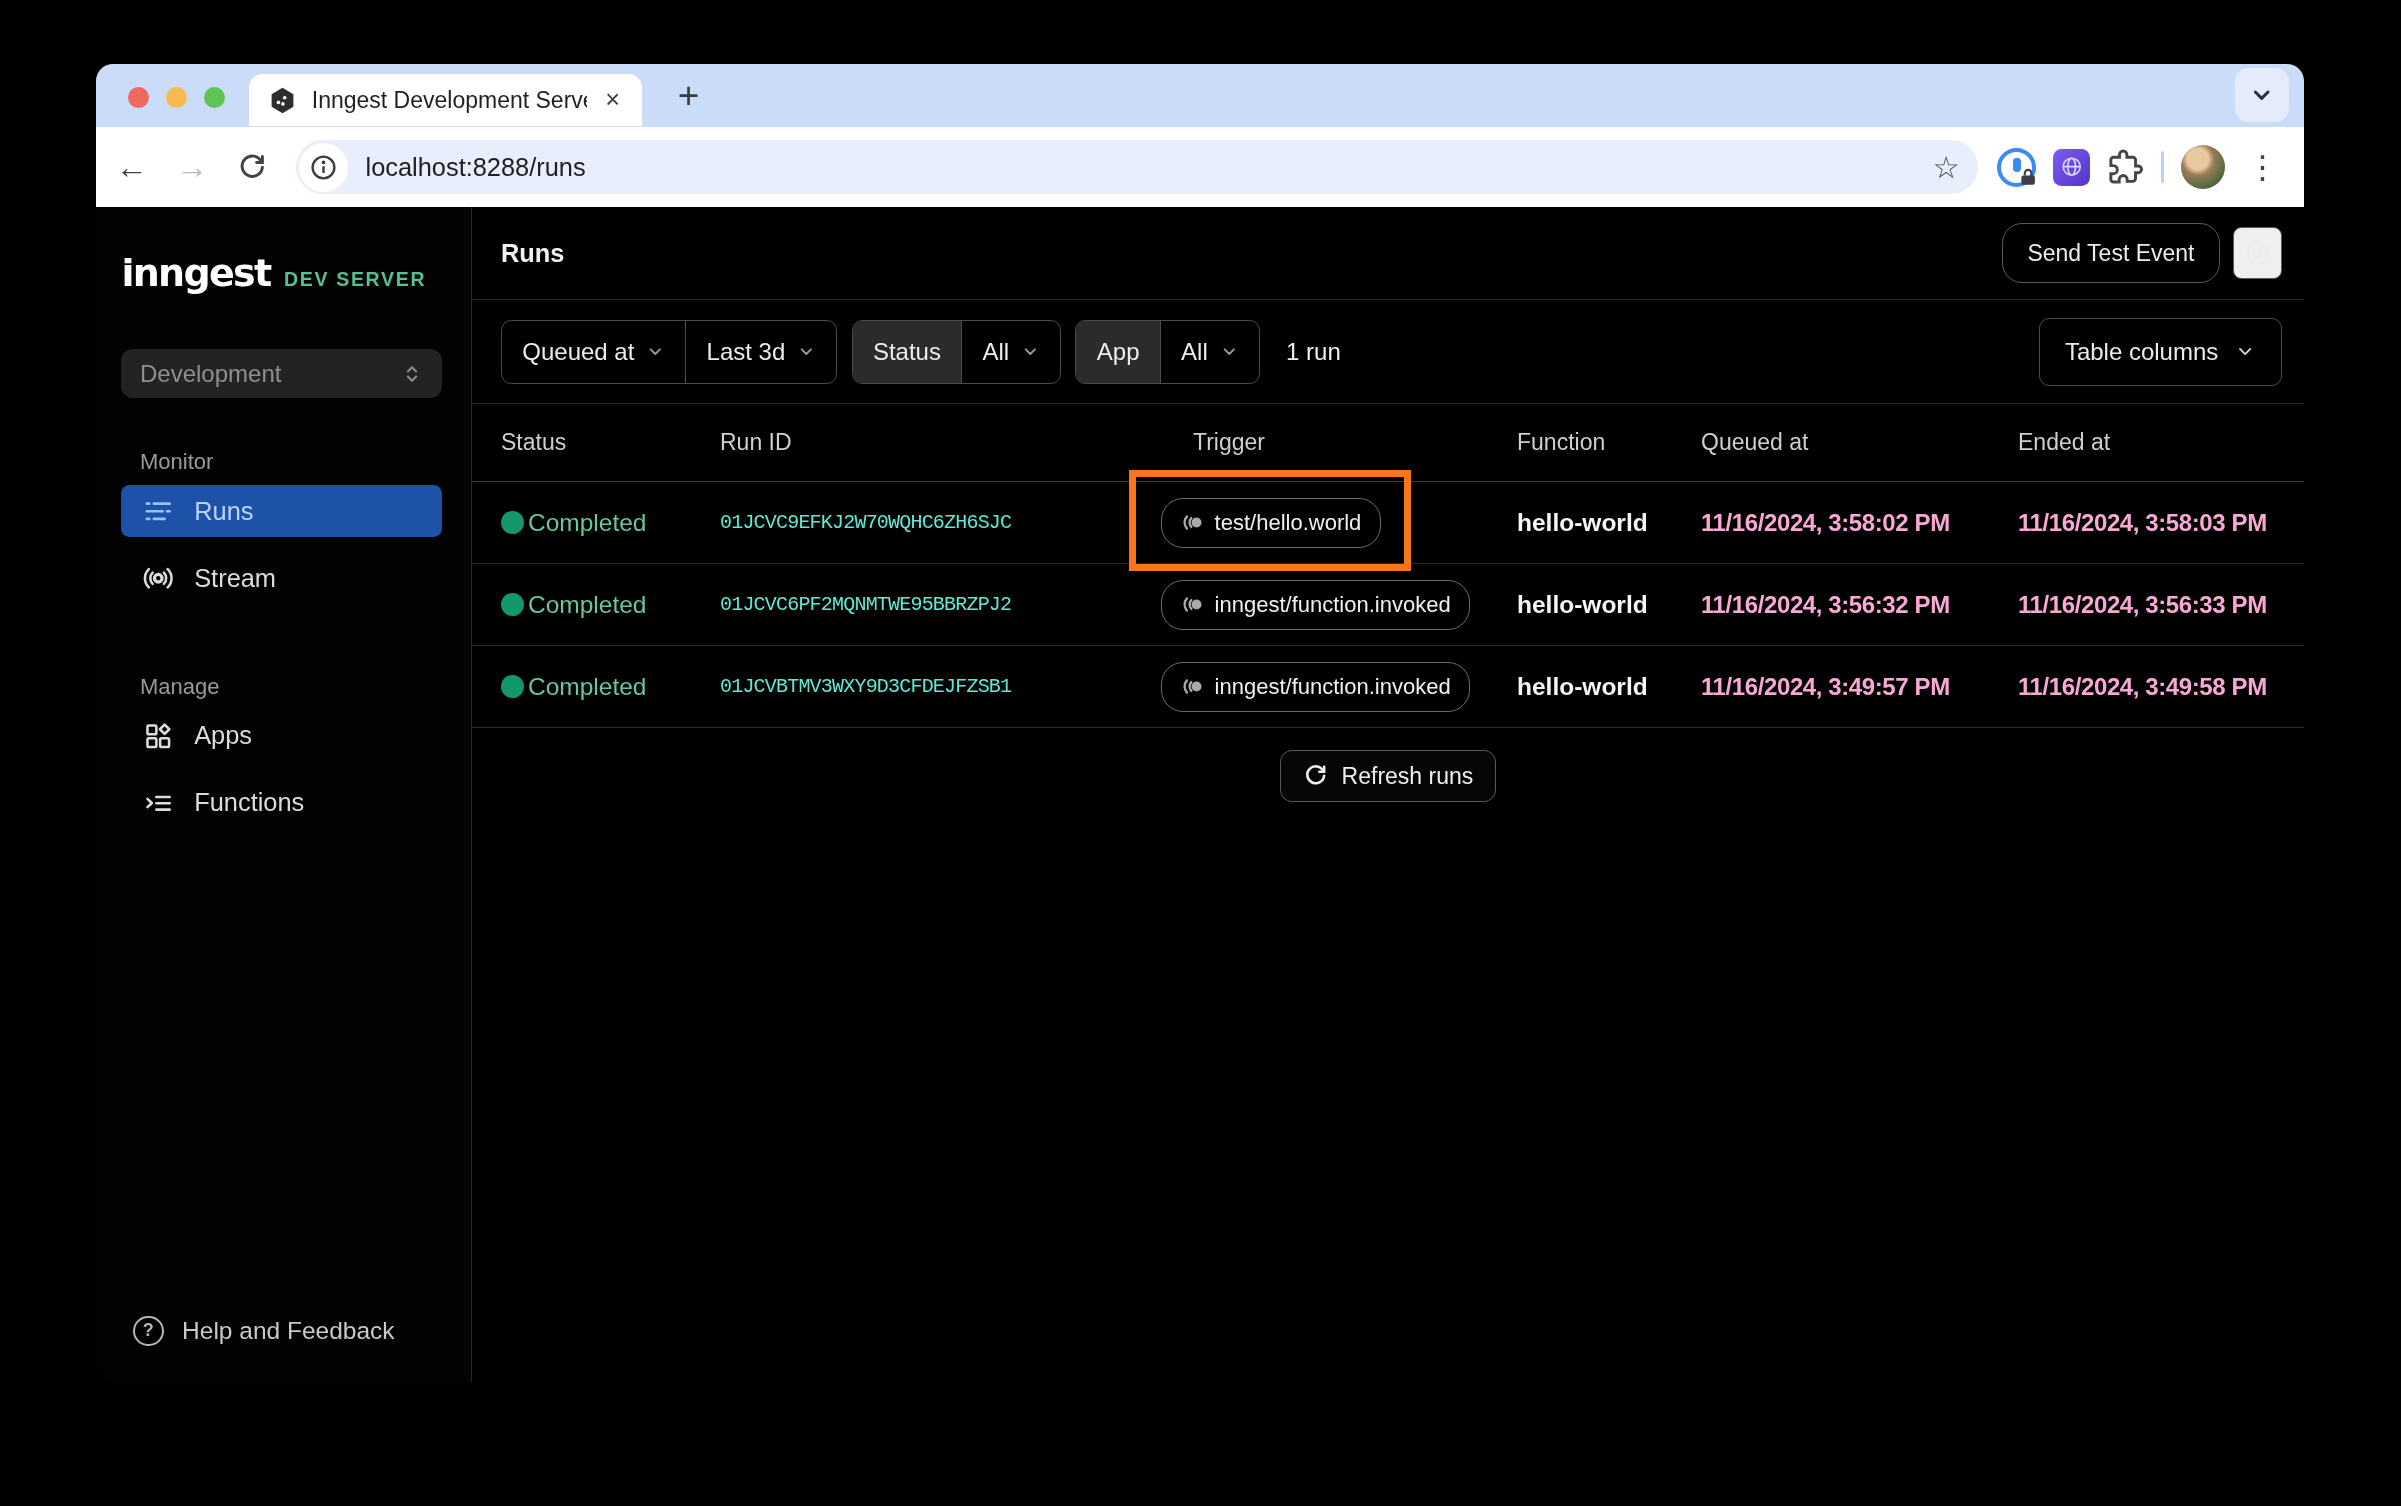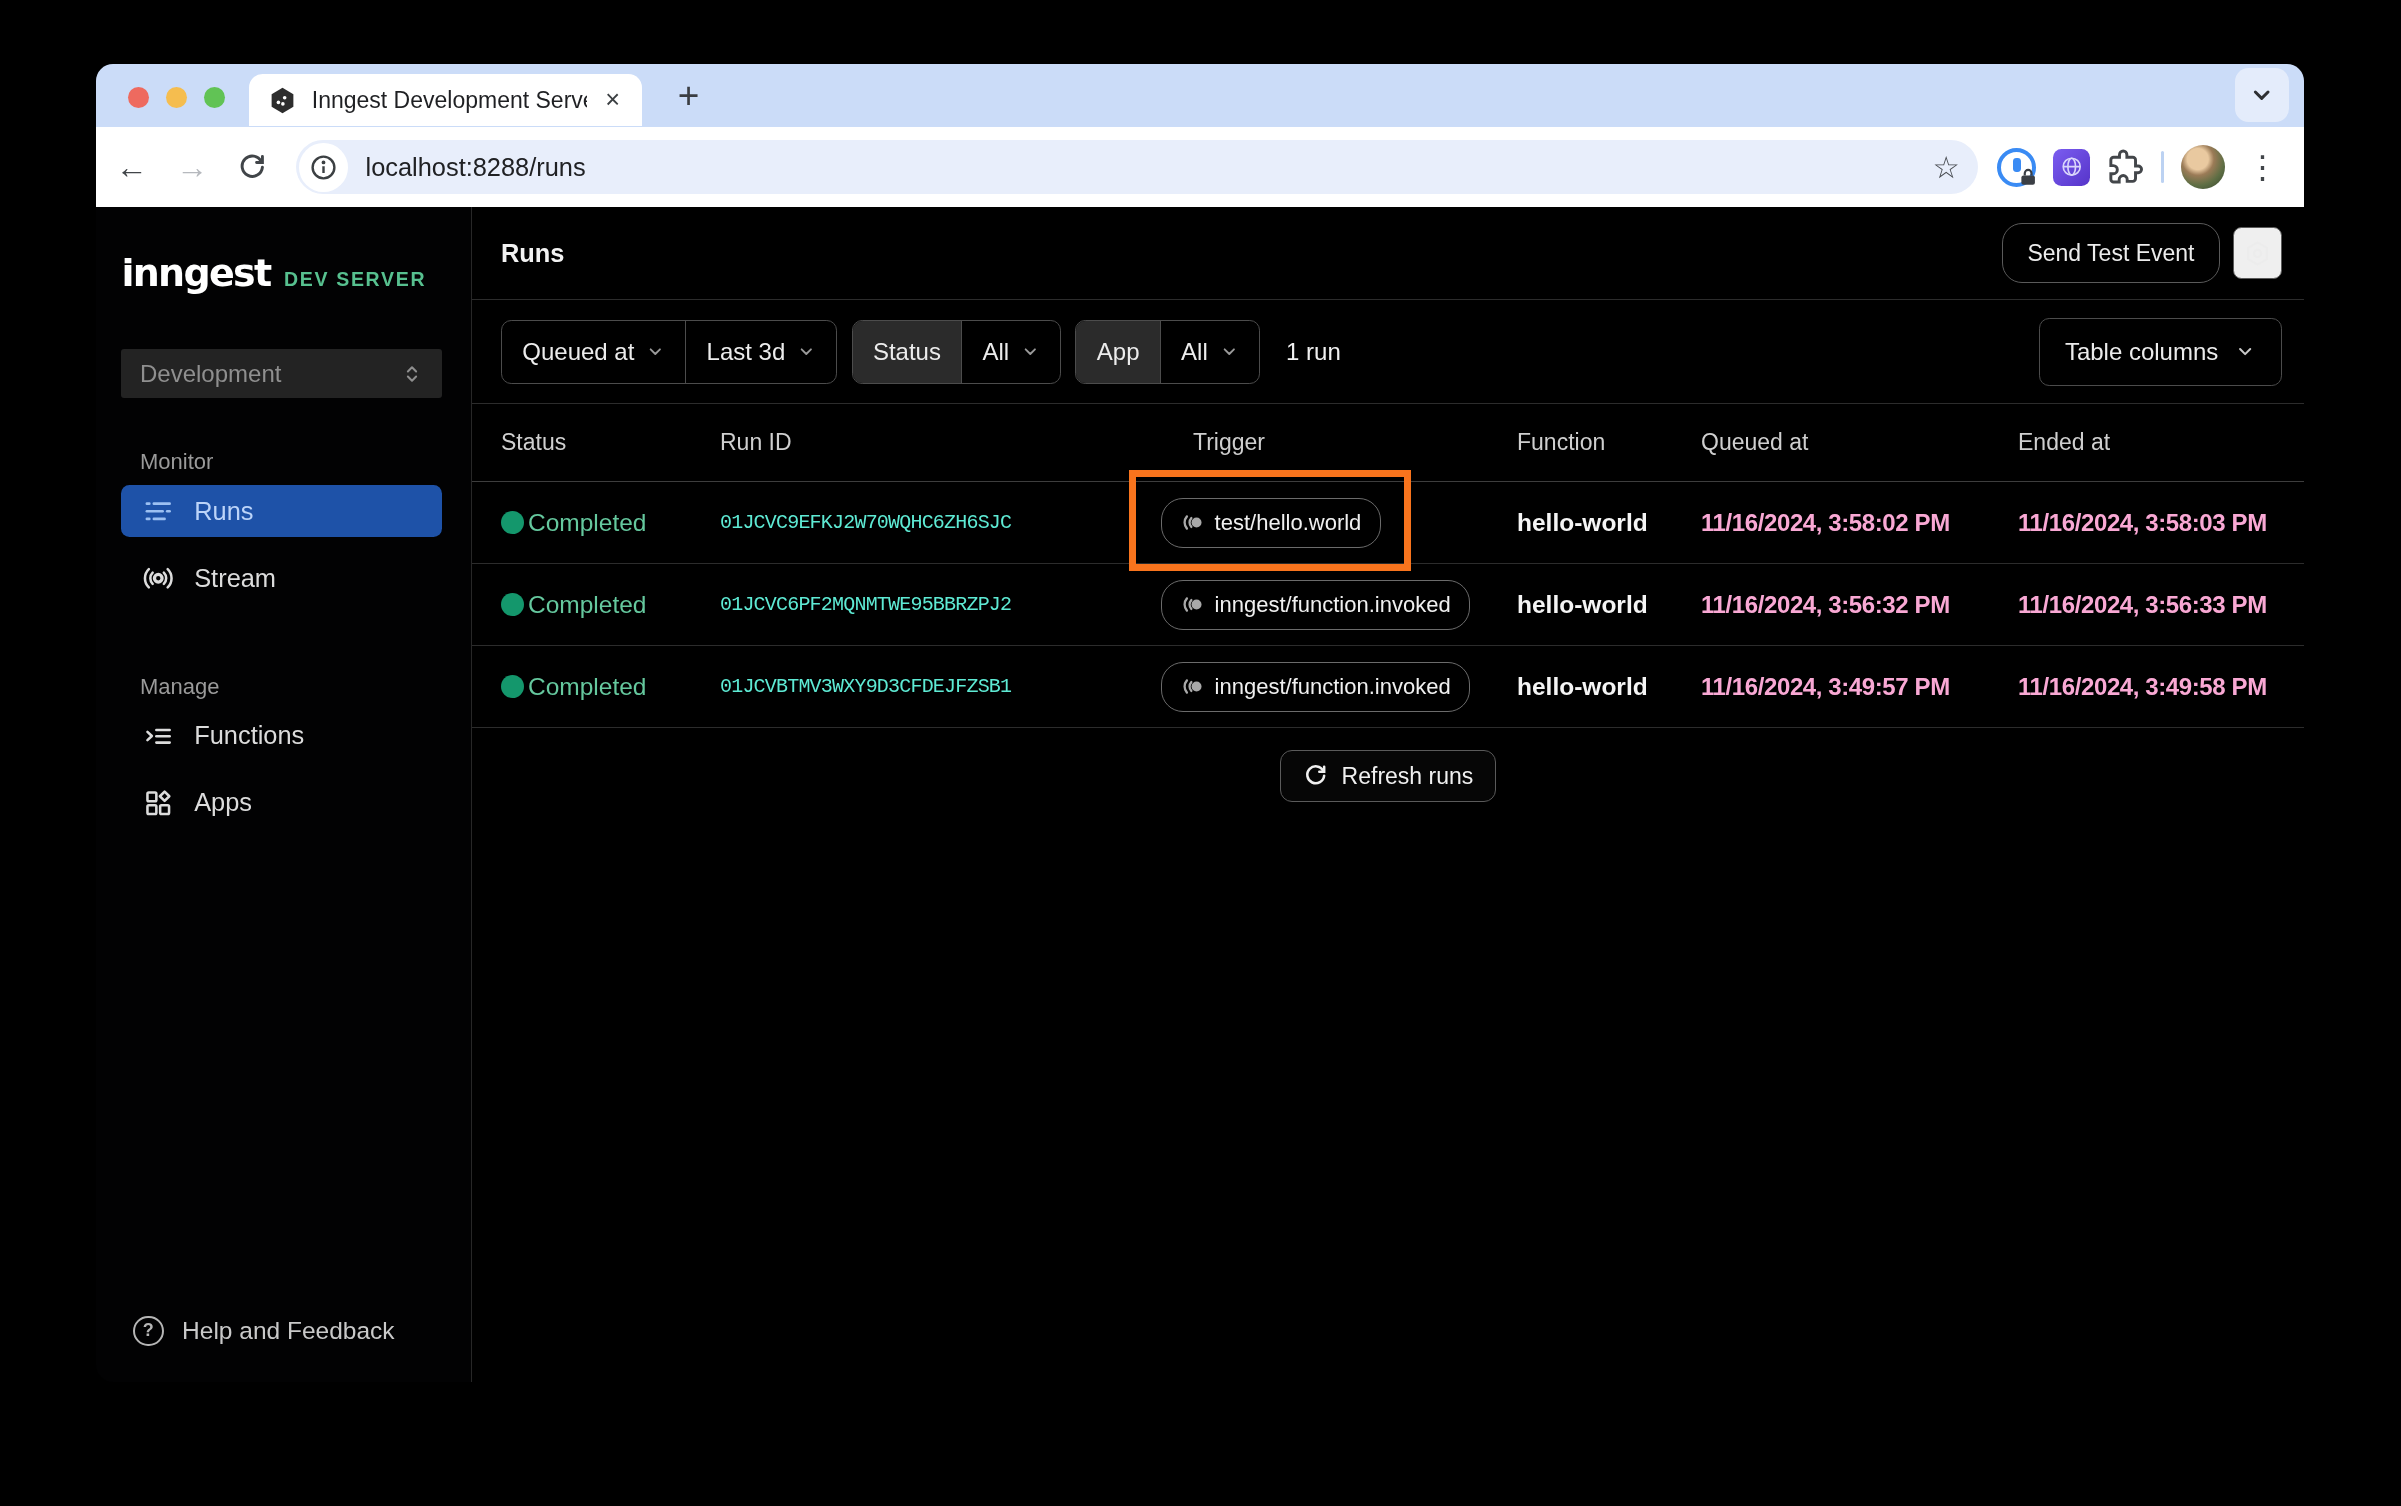--- a/index.html
+++ b/index.html
@@ -49,21 +49,21 @@
   .more-btn { font-size:32px; color:#414549; padding:0 5.1px; }
 
   
   .app { flex:1; display:flex; background:#020203; min-height:0; }
 
   .sidebar { width:376px; flex:none; border-right:0.8px solid #272727; display:flex; flex-direction:column; }
   .brand { display:flex; align-items:baseline; gap:13.5px; padding:44px 0 0 25.4px; }
   .brand-logo { font-family:"DejaVu Sans", sans-serif; font-size:38px; font-weight:800;
                 color:#fff; letter-spacing:-1.7px; }
   .brand-badge { font-size:19.5px; font-weight:700; color:#57c08f; letter-spacing:1.7px; }
-  .env-select { margin:54px 29px 0 25.4px; height:49px; background:#232323; border-radius:3px;
+  .env-select { margin:54px 29px 0 25.4px; height:49px; background:#232323; border-radius:12px;
                 display:flex; align-items:center; padding:0 18.6px; color:#8f8f8f; font-size:24px; }
   .env-chevrons { margin-left:auto; }
   .section-label { margin:51px 0 10.2px 44px; color:#9a9a9a; font-size:22px; }
   .section-label.second { margin-top:54px; }
   .nav-item { margin:0 29px 15.2px 25.4px; height:52px; border-radius:8.5px; display:flex; align-items:center;
               gap:20.3px; padding:0 22px; font-size:25.4px; color:#dcdcdc; }
   .nav-item svg { flex:none; }
   .nav-item.active { background:#1e52a8; color:#bcd4f9; }
   .sidebar-footer { margin-top:auto; display:flex; align-items:center; gap:18.6px; padding:0 17px 36px 37px;
                     color:#c9c9c9; font-size:24.5px; }
@@ -219,36 +219,36 @@
             <path d="M7.6 7.6a6.2 6.2 0 0 0 0 8.8"></path>
             <path d="M16.4 7.6a6.2 6.2 0 0 1 0 8.8"></path>
             <path d="M4.6 4.8a10 10 0 0 0 0 14.4"></path>
             <path d="M19.4 4.8a10 10 0 0 1 0 14.4"></path>
           </svg>
         <span>Stream</span>
       </div>
 
       <div class="section-label second">Manage</div>
       <div class="nav-item">
+        <svg width="30.5" height="30.5" viewBox="0 0 24 24" fill="none" stroke="#dcdcdc" stroke-width="2" stroke-linejoin="round">
+            <rect x="3.5" y="3.5" width="7" height="7" rx="1"></rect>
+            <path d="M17 2.8l3.7 3.7L17 10.2l-3.7-3.7Z"></path>
+            <rect x="3.5" y="13.5" width="7" height="7" rx="1"></rect>
+            <rect x="13.5" y="13.5" width="7" height="7" rx="1"></rect>
+          </svg>
+        <span>Apps</span>
+      </div>
+      <div class="nav-item">
         <svg width="30.5" height="30.5" viewBox="0 0 24 24" fill="none" stroke="#dcdcdc" stroke-width="2" stroke-linecap="round" stroke-linejoin="round">
             <path d="M3.5 8.5 7 11.8l-3.5 3.3"></path>
             <line x1="10.5" y1="7" x2="21" y2="7"></line>
             <line x1="10.5" y1="12" x2="21" y2="12"></line>
             <line x1="10.5" y1="17" x2="21" y2="17"></line>
           </svg>
         <span>Functions</span>
-      </div>
-      <div class="nav-item">
-        <svg width="30.5" height="30.5" viewBox="0 0 24 24" fill="none" stroke="#dcdcdc" stroke-width="2" stroke-linejoin="round">
-            <rect x="3.5" y="3.5" width="7" height="7" rx="1"></rect>
-            <path d="M17 2.8l3.7 3.7L17 10.2l-3.7-3.7Z"></path>
-            <rect x="3.5" y="13.5" width="7" height="7" rx="1"></rect>
-            <rect x="13.5" y="13.5" width="7" height="7" rx="1"></rect>
-          </svg>
-        <span>Apps</span>
       </div>
 
       <div class="sidebar-footer">
         <span class="help-circle">?</span>
         <span>Help and Feedback</span>
       </div>
     </div>
 
     <div class="main">
 

